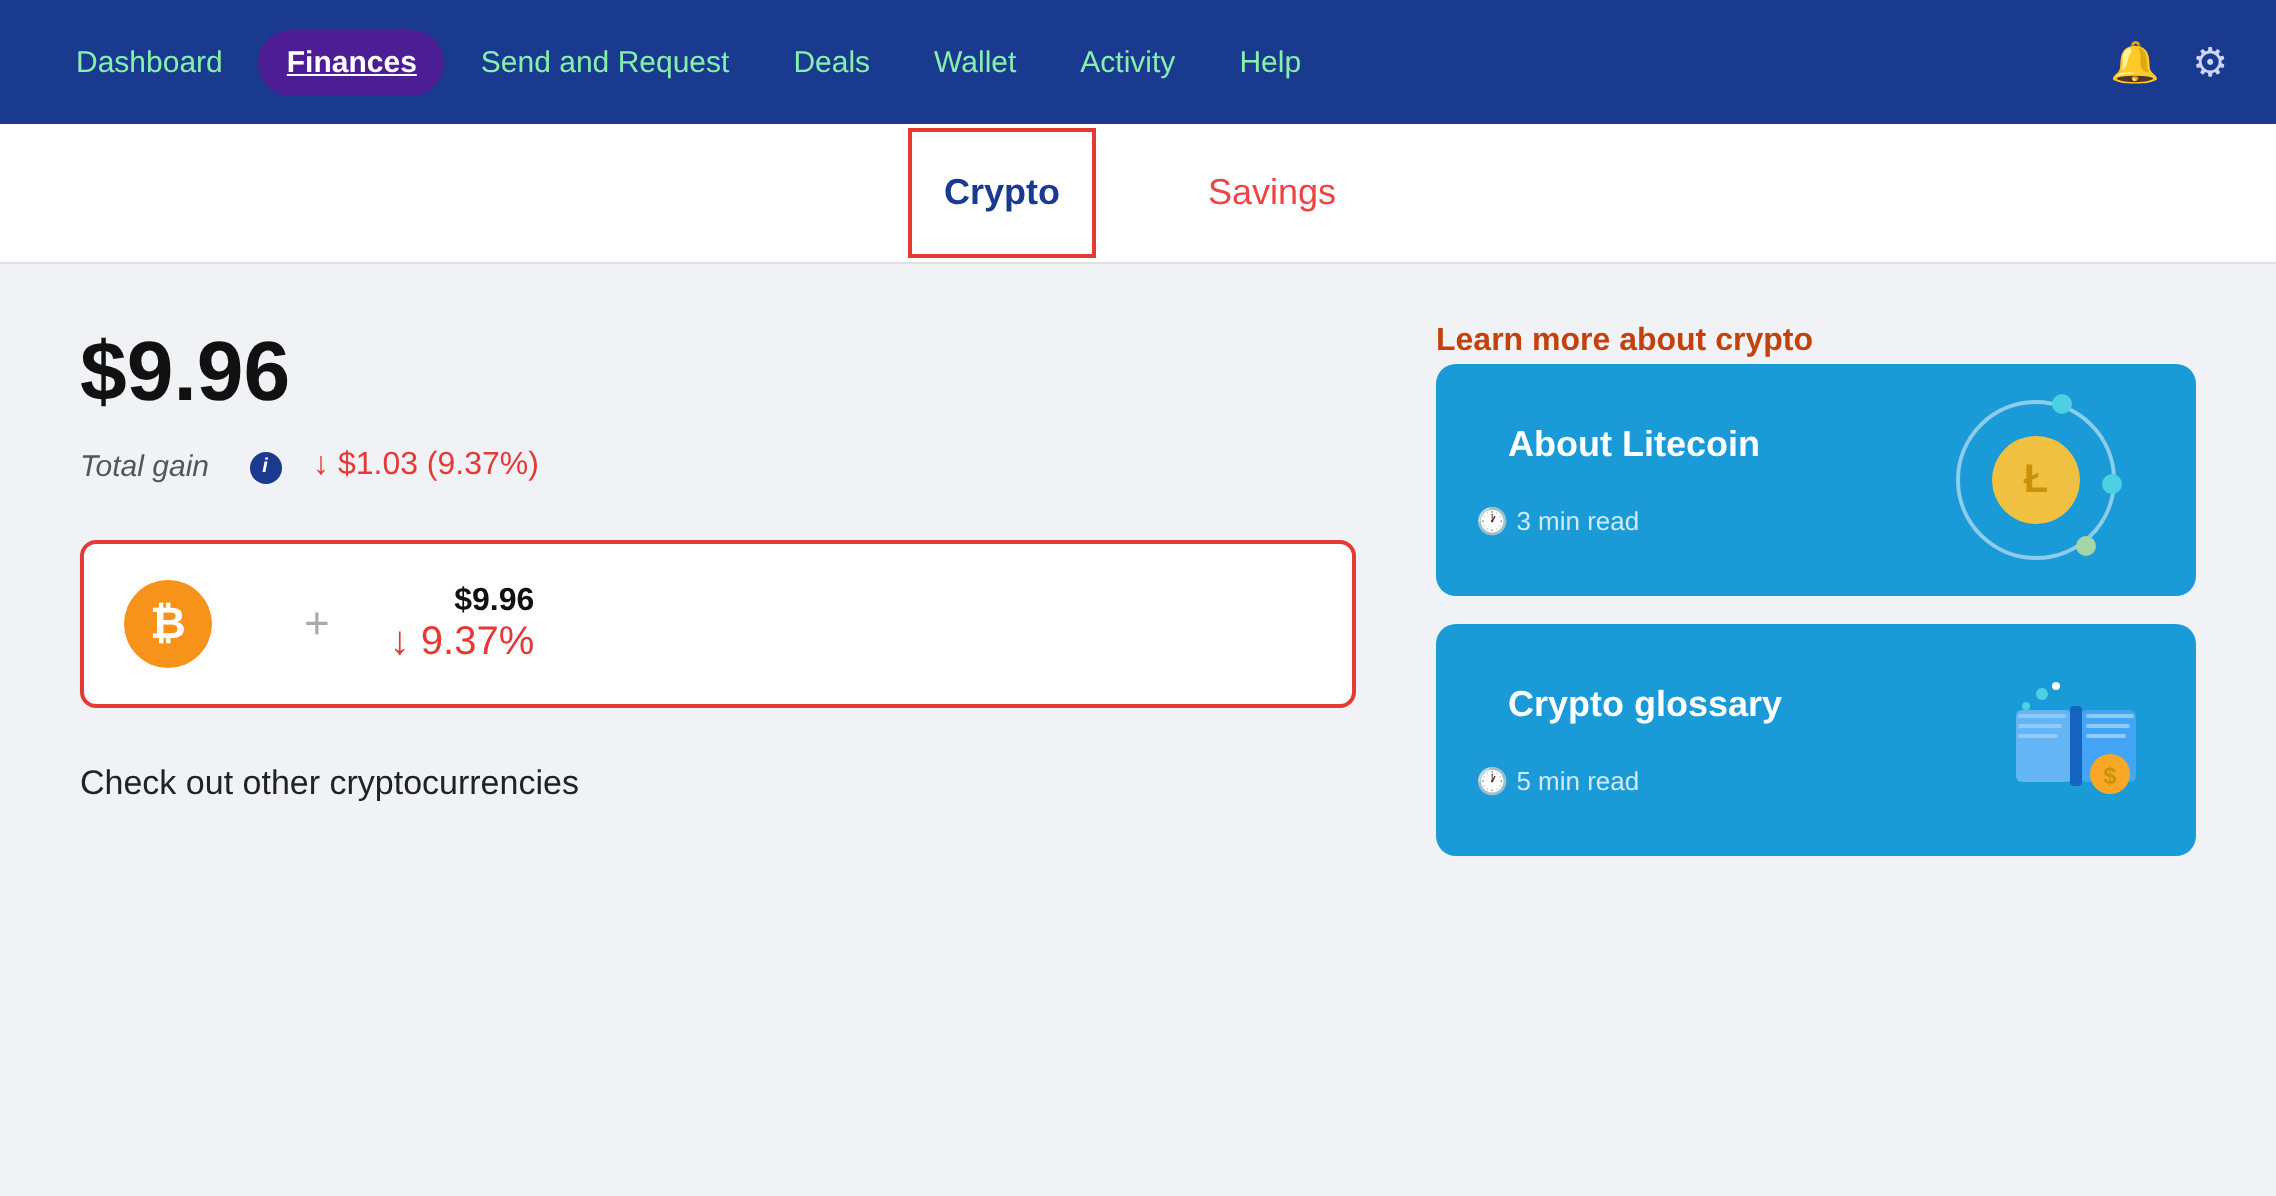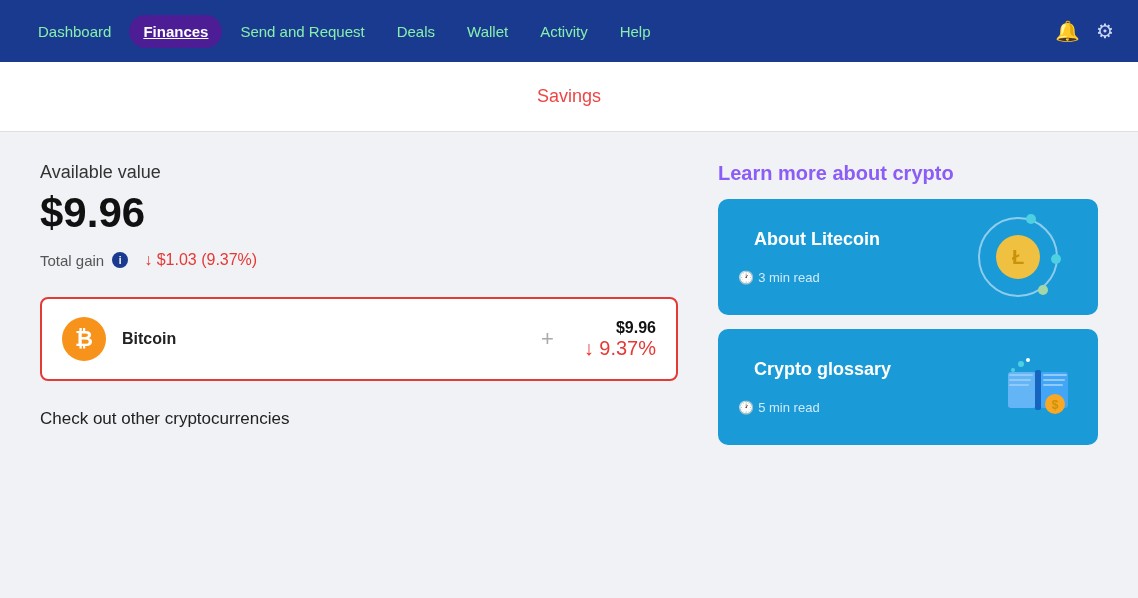--- a/index.html
+++ b/index.html
@@ -98,22 +98,23 @@
     .total-gain-row {
       display: flex;
       align-items: center;
       gap: 16px;
       margin-bottom: 28px;
     }
     .total-gain-label {
       font-size: 15px;
       color: #555;
       display: flex;
-      align-items: center;
-      gap: 8px;
+      align-items: flex-end;
+      gap: 20px;
+      font-style: italic;
     }
     .info-icon {
       display: inline-flex;
       align-items: center;
       justify-content: center;
       width: 16px;
       height: 16px;
       border-radius: 50%;
       background: #1a3a8f;
       color: #fff;
@@ -180,24 +181,24 @@
       color: #222;
       margin-top: 4px;
     }
 
     
     .right-panel {
       width: 380px;
       flex-shrink: 0;
     }
     .learn-label {
-      font-size: 20px;
-      font-weight: bold;
-      color: #8b5cf6;
-      margin-bottom: 14px;
+      font-size: 16px;
+      font-weight: bold;
+      color: #c2410c;
+      margin-bottom: 2px;
     }
     .crypto-card-info {
       background: #1a9ad7;
       border-radius: 10px;
       padding: 18px 20px;
       margin-bottom: 14px;
       display: flex;
       align-items: center;
       justify-content: space-between;
       cursor: pointer;
@@ -290,40 +291,39 @@
     <div class="nav-item">Activity</div>
     <div class="nav-item">Help</div>
   </div>
   <div class="nav-icons">
     <button class="nav-icon-btn">🔔</button>
     <button class="nav-icon-btn">⚙</button>
   </div>
 </nav>
 
 <div class="tabs-bar">
+  <div class="tab-item active">Crypto</div>
   <div class="tab-item">Savings</div>
 </div>
 
 <div class="main-content">
 
   <div class="left-panel">
-    <div class="available-value-label">Available value</div>
     <div class="available-value-amount">$9.96</div>
 
     <div class="total-gain-row">
       <div class="total-gain-label">
         <span>Total gain</span>
         <span class="info-icon">i</span>
       </div>
       <div class="total-gain-value">↓ $1.03 (9.37%)</div>
     </div>
 
     <div class="crypto-card">
       <div class="btc-icon">₿</div>
-      <div class="btc-name">Bitcoin</div>
       <div class="btc-plus">+</div>
       <div class="btc-values">
         <div class="btc-amount">$9.96</div>
         <div class="btc-change">↓ 9.37%</div>
       </div>
     </div>
 
     <div class="check-other-label">Check out other cryptocurrencies</div>
   </div>
 

